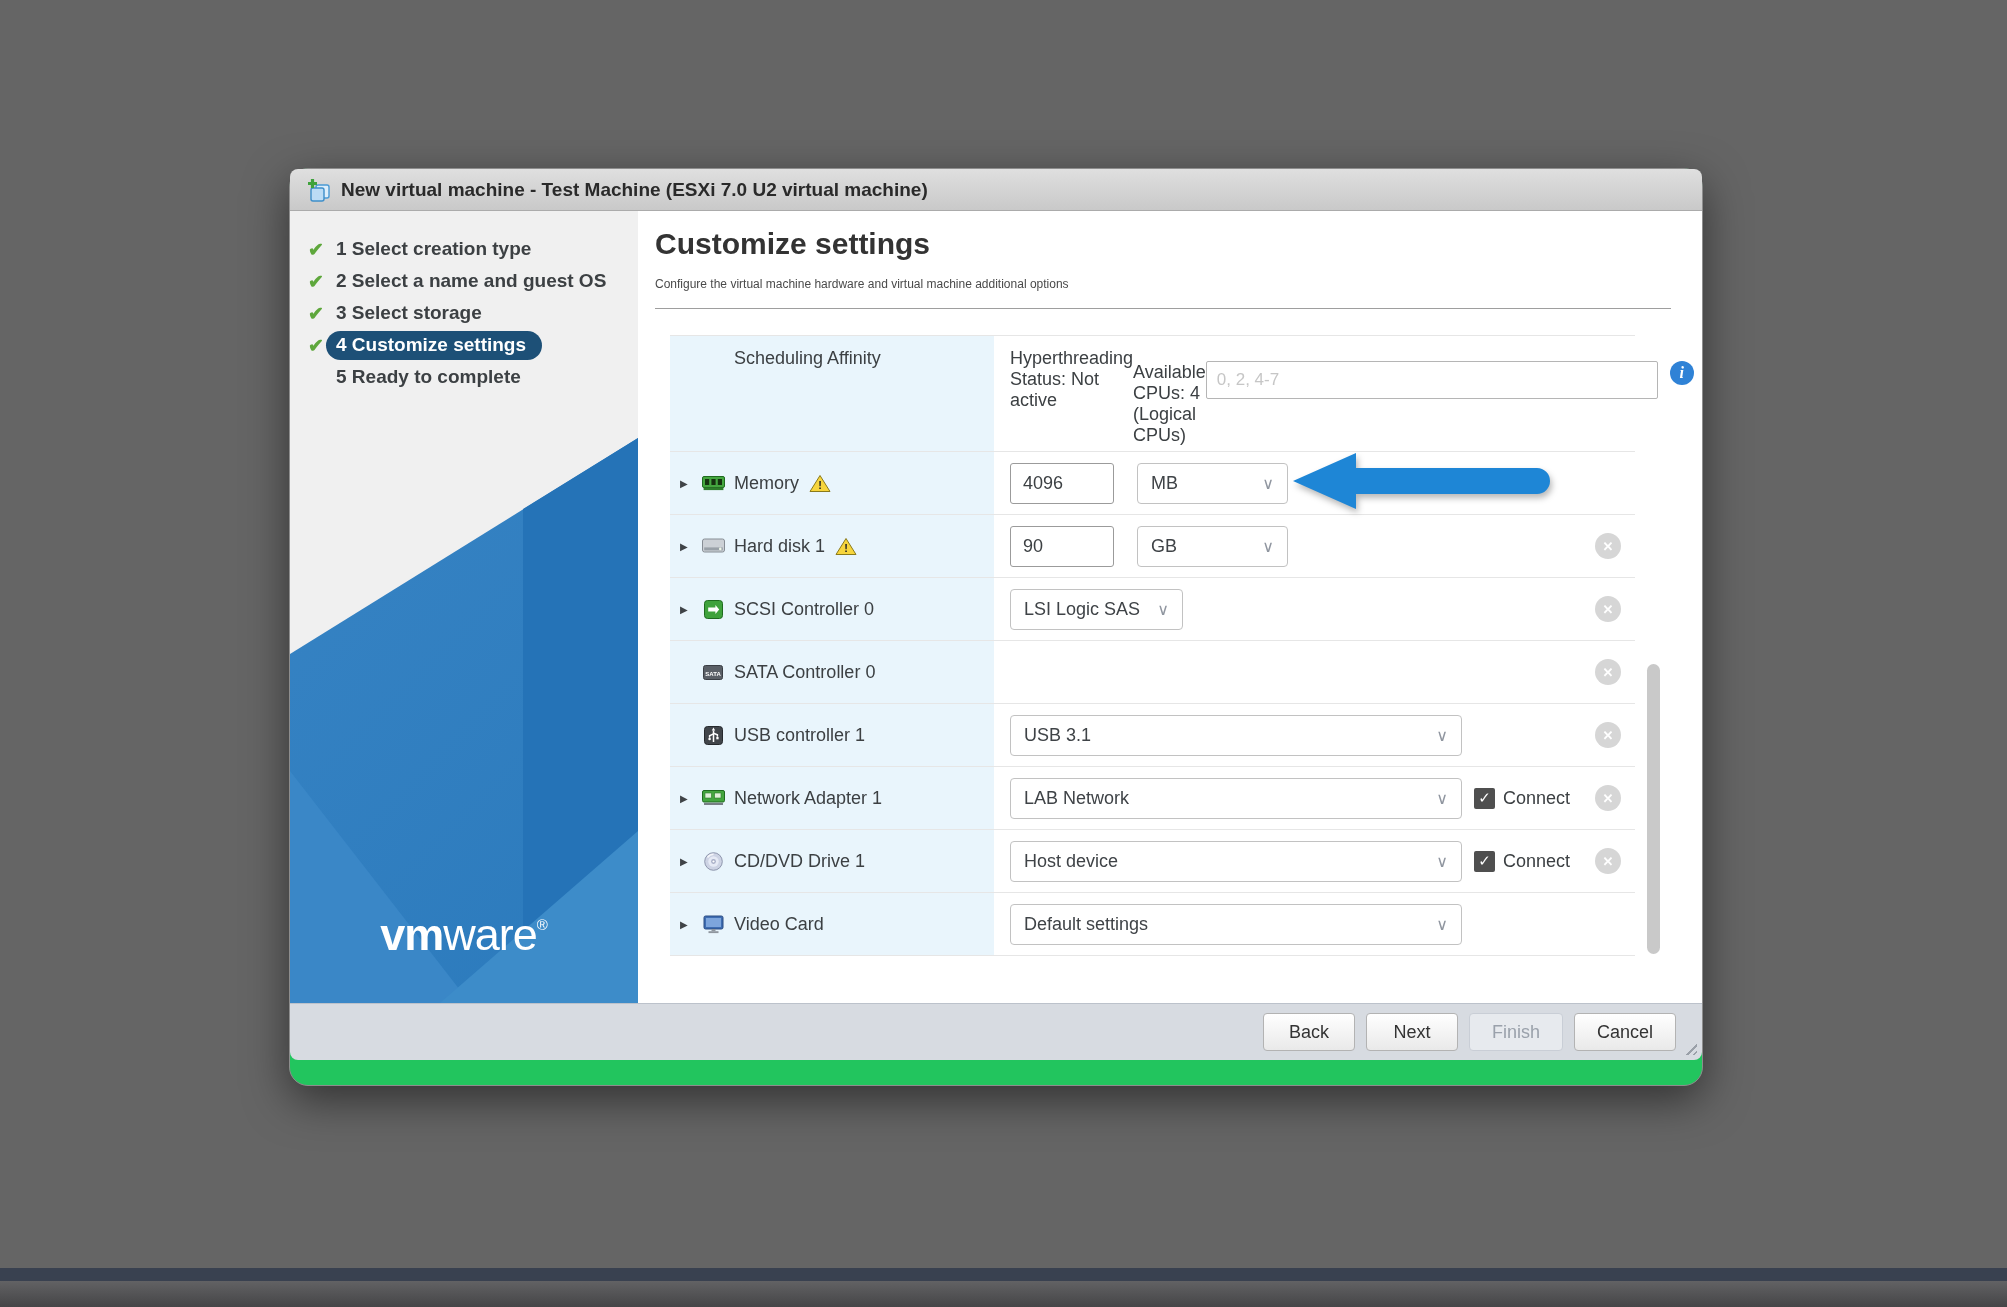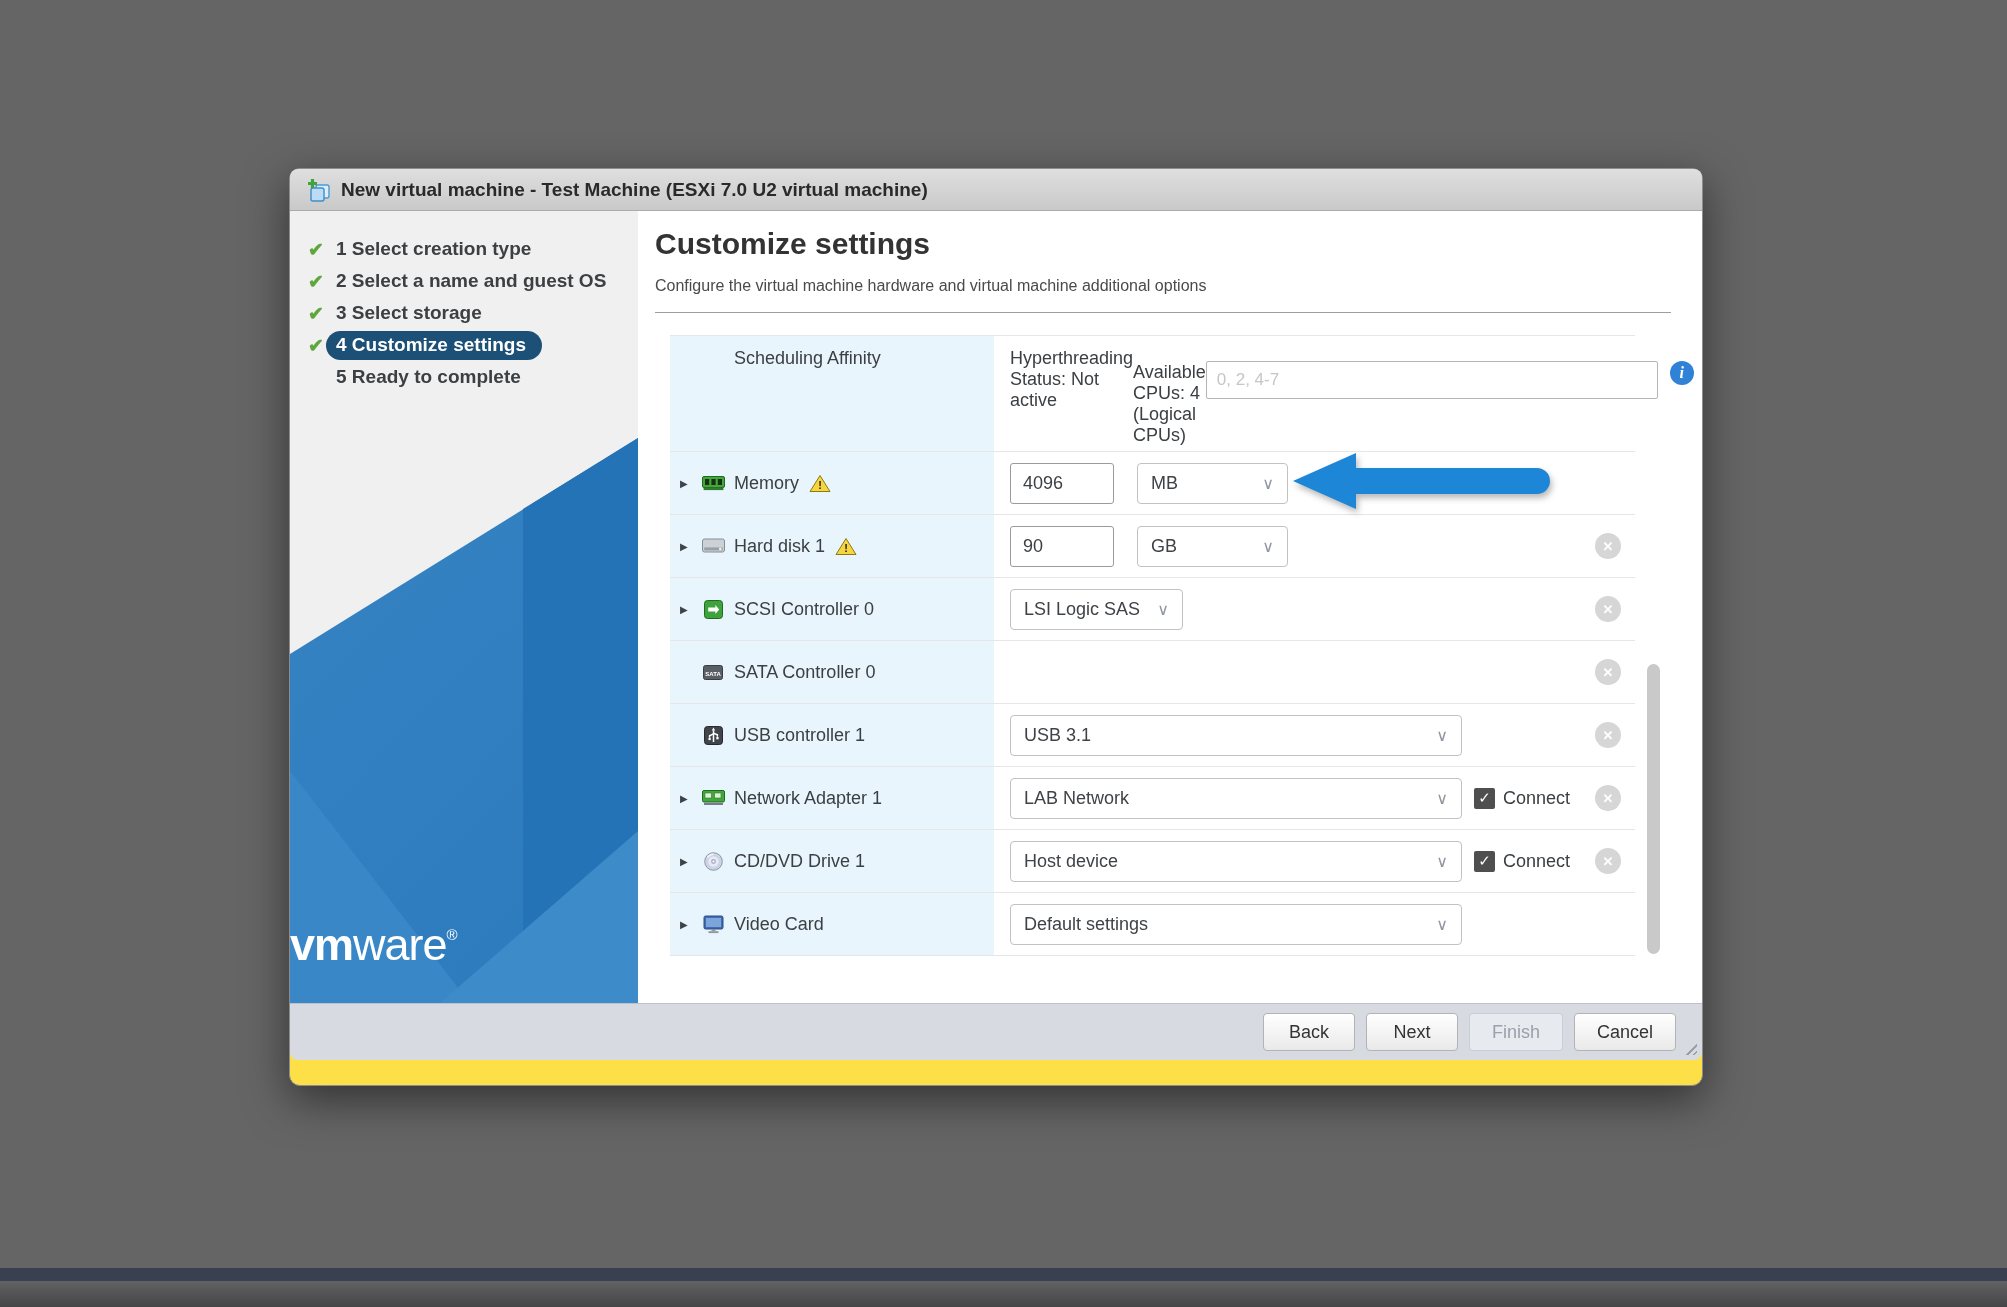--- a/index.html
+++ b/index.html
@@ -8,21 +8,21 @@
     position:relative;width:2007px;height:1307px;overflow:hidden;
     background:var(--desktop-bg,#656565);
     font-family:"Liberation Sans",sans-serif;color:#3c4043;
   }
   .bottom-strip{position:absolute;left:0;right:0;top:1268px;height:13px;background:#394150;}
   .taskbar{position:absolute;left:0;right:0;top:1281px;height:26px;background:linear-gradient(#626264,#454547);}
 
   
   .dialog{
     position:absolute;left:289px;top:168px;width:1414px;height:918px;
-    background:#fde047;border:1px solid #8d8d8d;border-radius:11px;
+    background:#22c55e;border:1px solid #8d8d8d;border-radius:19px;
     box-shadow:0 14px 44px rgba(0,0,0,.5);
   }
   .titlebar{
     height:42px;display:flex;align-items:center;gap:9px;padding-left:12px;
     background:linear-gradient(#dfdfdf,#c9c9c9);border-bottom:1px solid #ababab;
     border-radius:8px 8px 0 0;font-size:19px;font-weight:bold;color:#2a2a2a;
   }
   .dialog-body{display:flex;height:792px;}
 
   
@@ -33,29 +33,29 @@
   .tri3{background:#3a87c7;clip-path:polygon(0 560px,180px 792px,0 792px);}
   .tri4{background:#3d8cc9;clip-path:polygon(348px 620px,348px 792px,150px 792px);}
   .steps{position:relative;padding-top:22px;}
   .step{display:flex;align-items:center;height:32px;}
   .check{width:24px;margin-left:14px;font-size:19px;font-weight:bold;color:var(--check-green,#5ea73c);text-align:center;flex:none;}
   .step-text{margin-left:8px;font-size:19px;font-weight:bold;color:#3c4043;white-space:nowrap;}
   .step-text.active{
     background:var(--active-step-bg,#1d5077);color:#fff;border-radius:16px;
     padding:3px 16px 4px 10px;margin-left:-2px;
   }
-  .logo{position:absolute;left:0;right:0;bottom:32px;text-align:left;color:#fff;font-size:45px;letter-spacing:-1px;white-space:nowrap;}
+  .logo{position:absolute;left:0;right:0;bottom:42px;text-align:center;color:#fff;font-size:45px;letter-spacing:-1px;white-space:nowrap;}
   .logo .b{font-weight:bold;}
   .logo .l{font-weight:normal;}
   .logo .r{font-size:15px;vertical-align:20px;letter-spacing:0;}
 
   
   .content{position:relative;flex:1;background:#fff;overflow:hidden;}
   .page-title{margin:16px 0 0 17px;font-size:30px;font-weight:bold;color:#333;}
-  .page-subtitle{margin:16px 0 0 17px;font-size:16px;color:#4a4a4a;}
+  .page-subtitle{margin:16px 0 0 17px;font-size:12px;color:#4a4a4a;}
   .rule{margin:17px 31px 0 17px;border:0;border-top:1px solid #9e9e9e;}
 
   .settings{position:absolute;left:32px;top:124px;width:965px;border-top:1px solid #e6e6e6;}
   .row{position:relative;display:flex;height:63px;border-bottom:1px solid #e6e6e6;}
   .row.tall{height:116px;}
   .row-label{
     width:324px;flex:none;background:var(--label-col-bg,#e9f5fc);
     display:flex;align-items:center;padding-left:10px;font-size:18px;color:#3c4043;
   }
   .row.tall .row-label{align-items:flex-start;padding-top:12px;}

